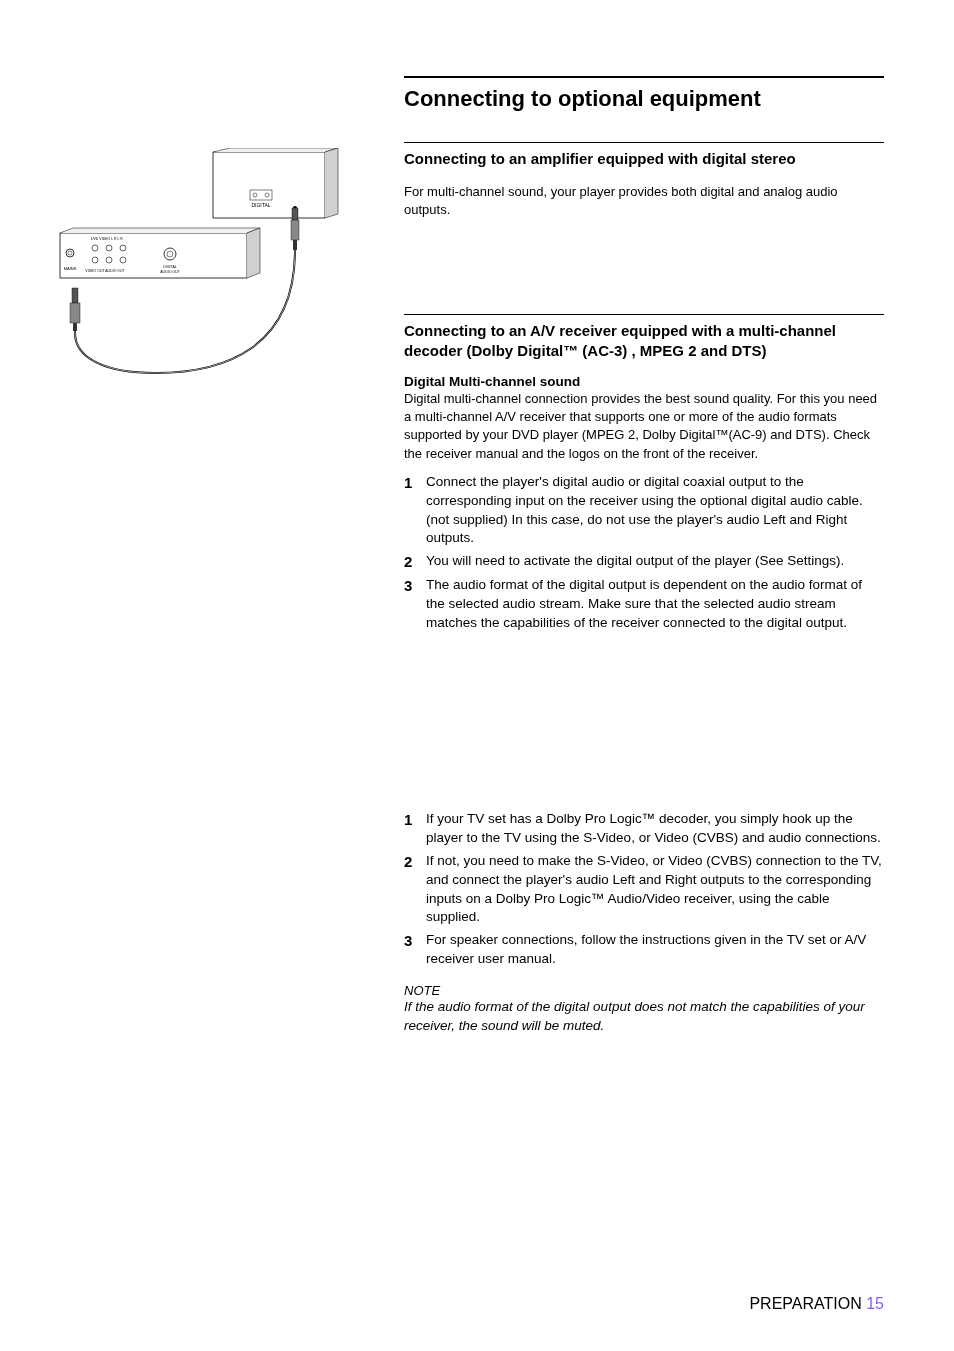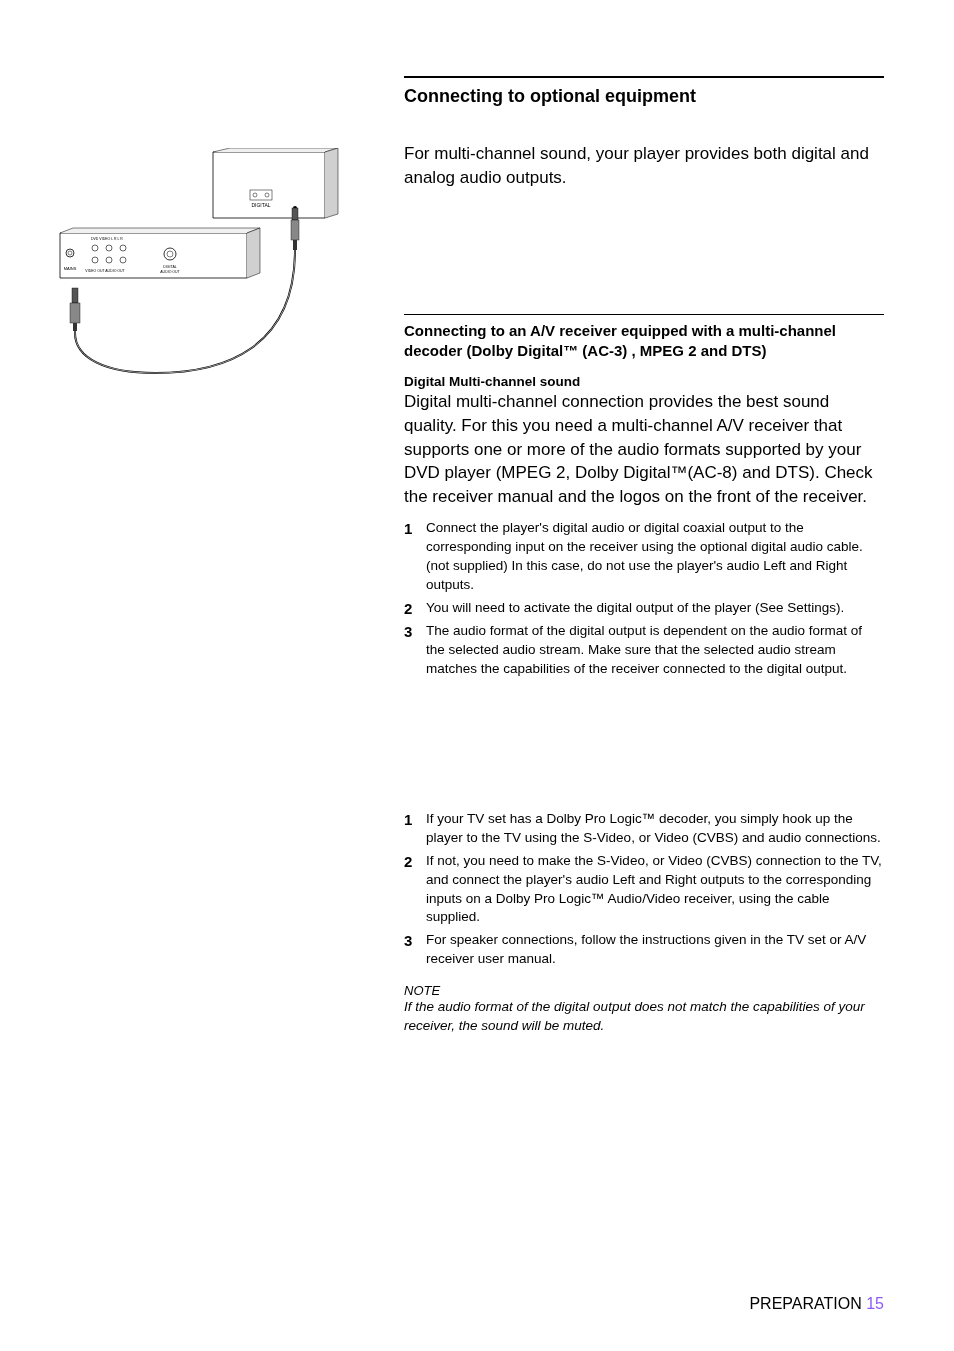--- a/index.html
+++ b/index.html
@@ -20,21 +20,21 @@
       height: 100%;
       position: relative;
     }
     .main-title {
       position: absolute;
       top: 76px;
       left: 404px;
       right: 70px;
       border-top: 2px solid #000;
       padding-top: 8px;
-      font-size: 18px;
+      font-size: 22px;
       font-weight: bold;
       color: #000;
     }
     .diagram {
       position: absolute;
       top: 148px;
       left: 55px;
       width: 285px;
       height: 250px;
     }
@@ -63,21 +63,21 @@
     .section-heading {
       border-top: 1.5px solid #000;
       padding-top: 6px;
       font-size: 15px;
       font-weight: bold;
       color: #000;
       line-height: 1.3;
       margin-bottom: 14px;
     }
     .body-text {
-      font-size: 17px;
+      font-size: 13px;
       color: #000;
       line-height: 1.4;
       margin-bottom: 10px;
     }
     .sub-heading {
       font-size: 13.5px;
       font-weight: bold;
       color: #000;
       margin-bottom: 1px;
     }
@@ -182,27 +182,28 @@
 
       <rect x="17" y="140" width="6" height="15" fill="#555" stroke="#000" stroke-width="0.4"></rect>
       <rect x="15" y="155" width="10" height="20" fill="#888" stroke="#000" stroke-width="0.4"></rect>
       <rect x="18" y="175" width="4" height="8" fill="#333"></rect>
 
       <path d="M 20 140 L 20 132 C 20 128, 60 128, 90 128 C 105 128, 113 120, 113 114" fill="none" stroke="#888" stroke-width="0"></path>
     </svg>
   </div>
 
   <div class="section-1">
+    <div class="section-heading">Connecting to an amplifier equipped with digital stereo</div>
     <div class="body-text">For multi-channel sound, your player provides both digital and analog audio outputs.</div>
   </div>
 
   <div class="section-2">
     <div class="section-heading">Connecting to an A/V receiver equipped with a multi-channel decoder (Dolby Digital™ (AC-3) , MPEG 2 and DTS)</div>
     <div class="sub-heading">Digital Multi-channel sound</div>
-    <div class="body-text">Digital multi-channel connection provides the best sound quality. For this you need a multi-channel A/V receiver that supports one or more of the audio formats supported by your DVD player (MPEG 2, Dolby Digital™(AC-8) and DTS). Check the receiver manual and the logos on the front of the receiver.</div>
+    <div class="body-text">Digital multi-channel connection provides the best sound quality. For this you need a multi-channel A/V receiver that supports one or more of the audio formats supported by your DVD player (MPEG 2, Dolby Digital™(AC-9) and DTS). Check the receiver manual and the logos on the front of the receiver.</div>
     <div class="list-wrapper">
       <div class="numbered-item">
         <span class="num">1</span>
         <span class="text">Connect the player's digital audio or digital coaxial output to the corresponding input on the receiver using the optional digital audio cable.(not supplied) In this case, do not use the player's audio Left and Right outputs.</span>
       </div>
       <div class="numbered-item">
         <span class="num">2</span>
         <span class="text">You will need to activate the digital output of the player (See Settings).</span>
       </div>
       <div class="numbered-item">

